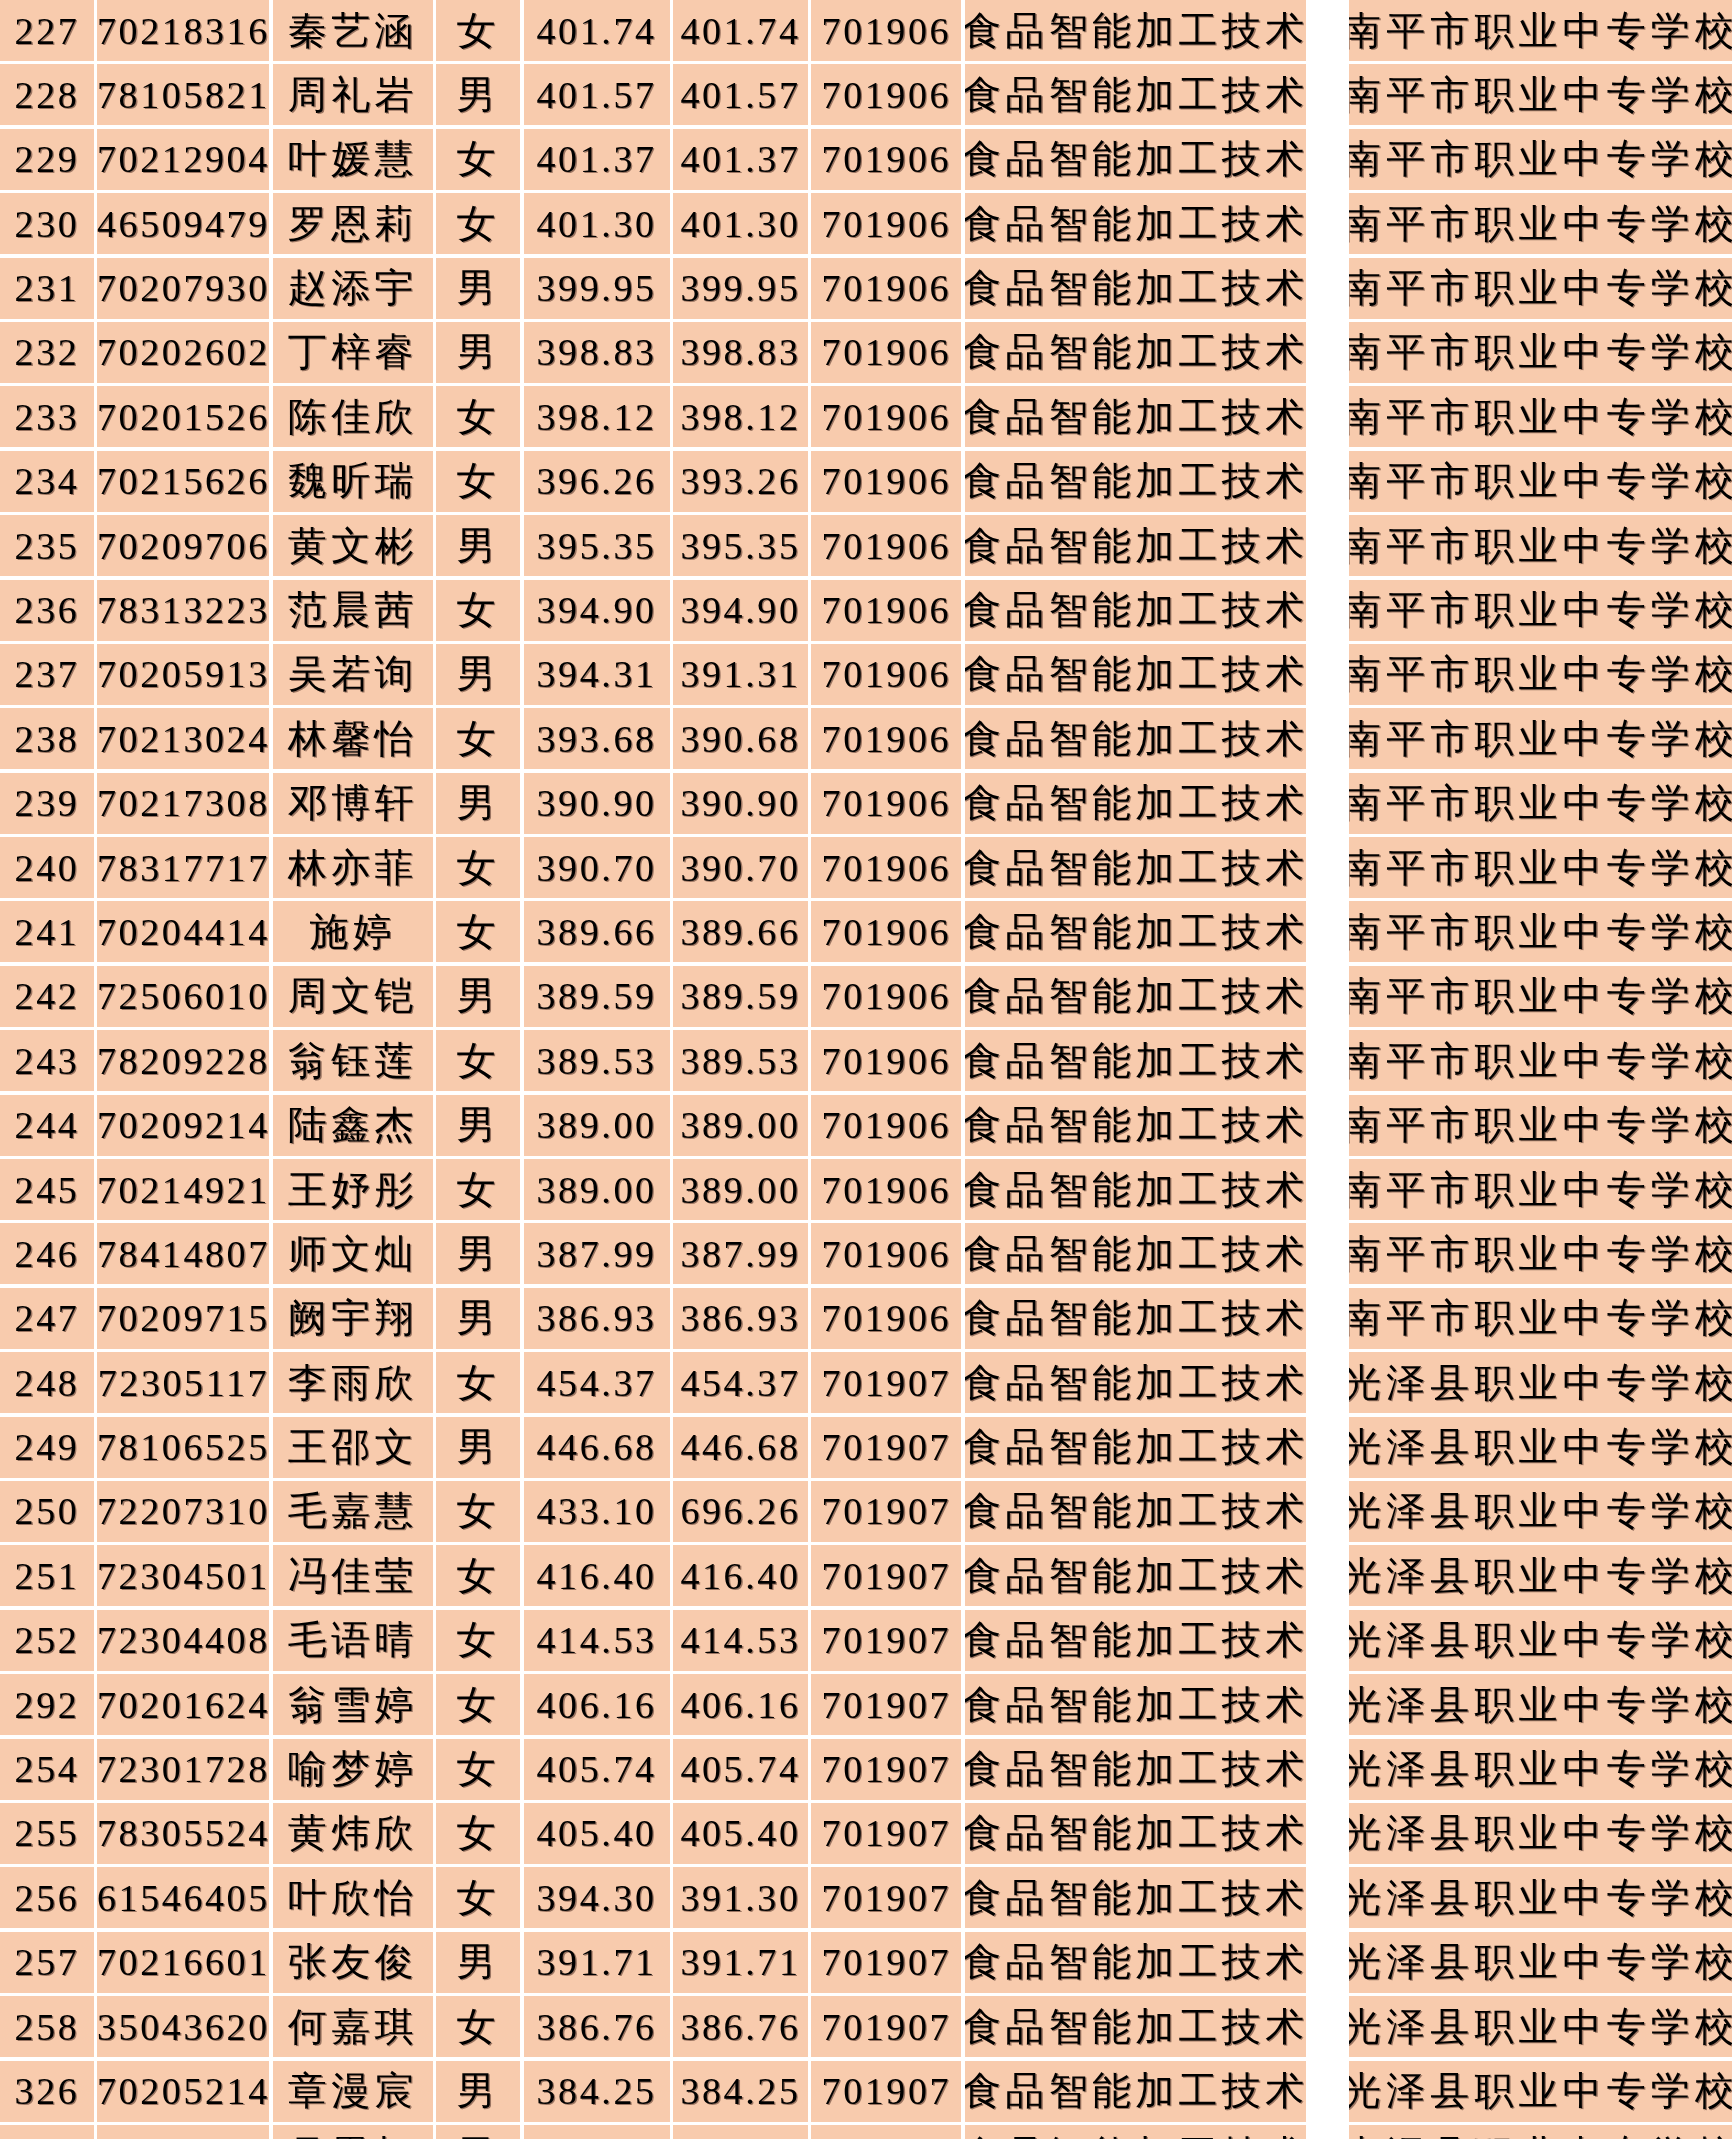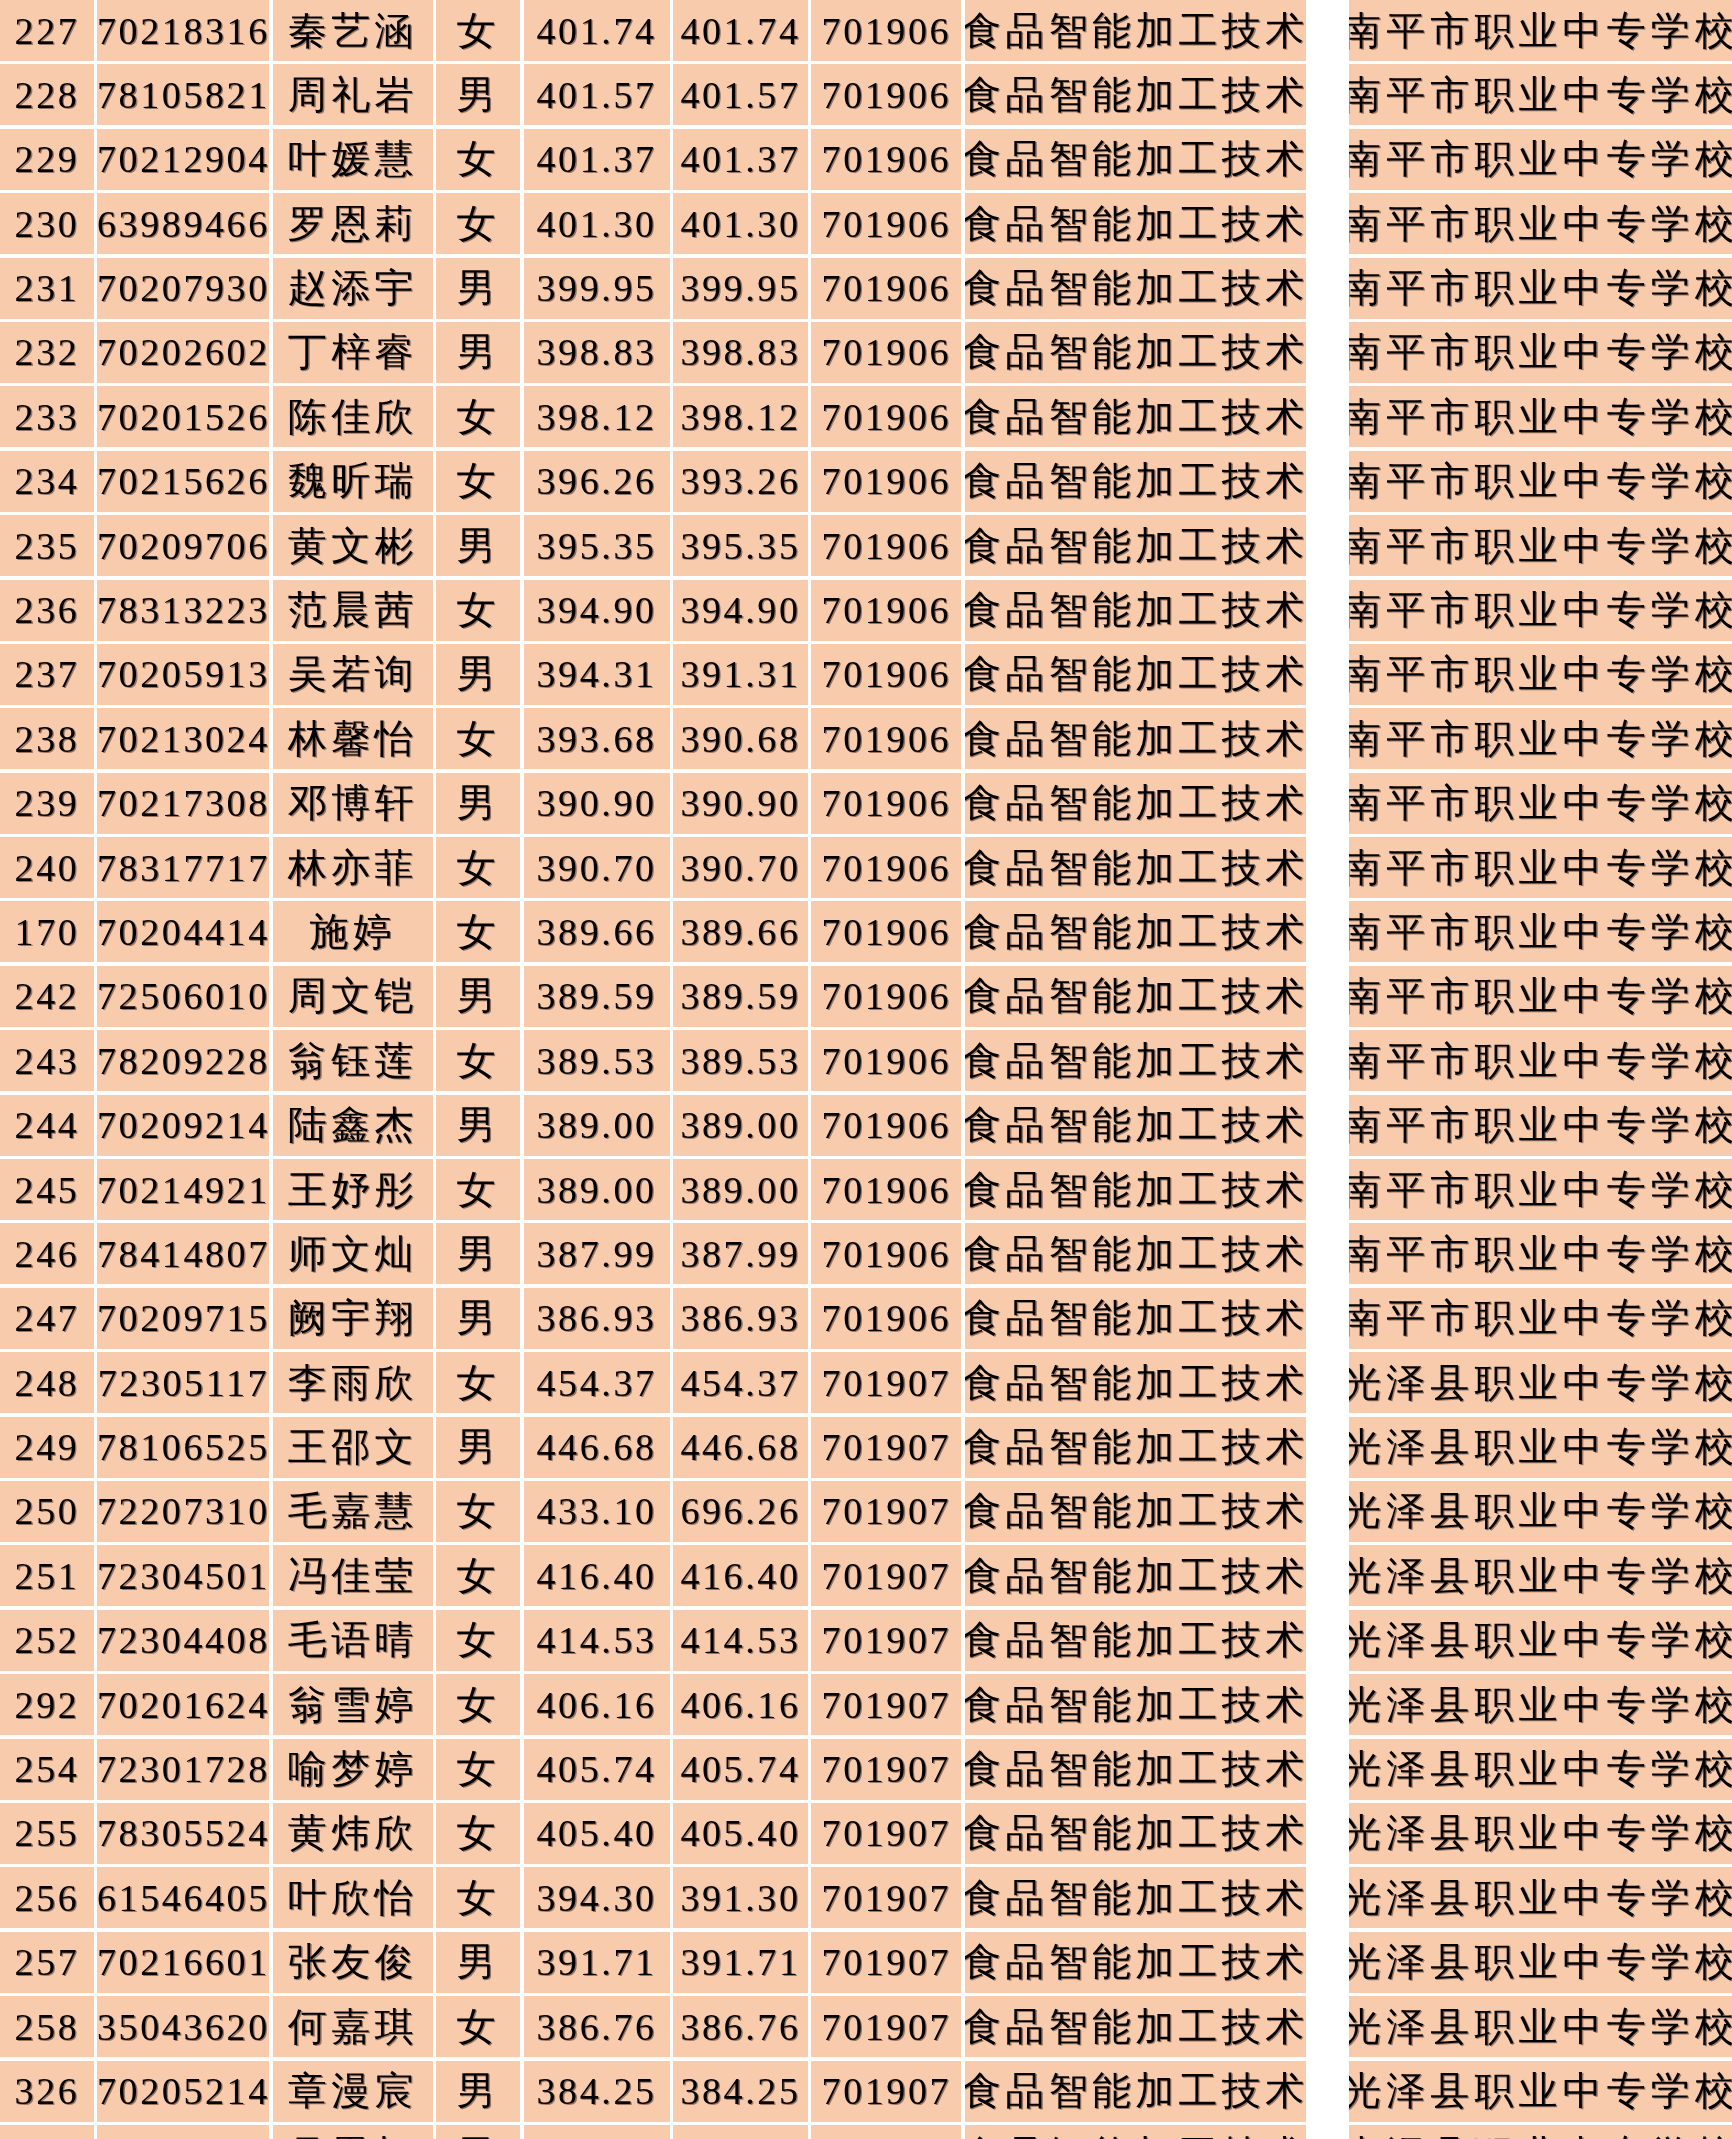--- a/index.html
+++ b/index.html
@@ -131,21 +131,21 @@
     <div class="cell cjk">
       <span>食品智能加工技术</span>
     </div>
     <div class="cell cjk-wide">
       <span>南平市职业中专学校</span>
     </div>
     <div class="cell num">
       <span>230</span>
     </div>
     <div class="cell num">
-      <span>63989466</span>
+      <span>46509479</span>
     </div>
     <div class="cell cjk">
       <span>罗恩莉</span>
     </div>
     <div class="cell cjk">
       <span>女</span>
     </div>
     <div class="cell num">
       <span>401.30</span>
     </div>
@@ -425,21 +425,21 @@
     <div class="cell num">
       <span>701906</span>
     </div>
     <div class="cell cjk">
       <span>食品智能加工技术</span>
     </div>
     <div class="cell cjk-wide">
       <span>南平市职业中专学校</span>
     </div>
     <div class="cell num">
-      <span>170</span>
+      <span>241</span>
     </div>
     <div class="cell num">
       <span>70204414</span>
     </div>
     <div class="cell cjk">
       <span>施婷</span>
     </div>
     <div class="cell cjk">
       <span>女</span>
     </div>

